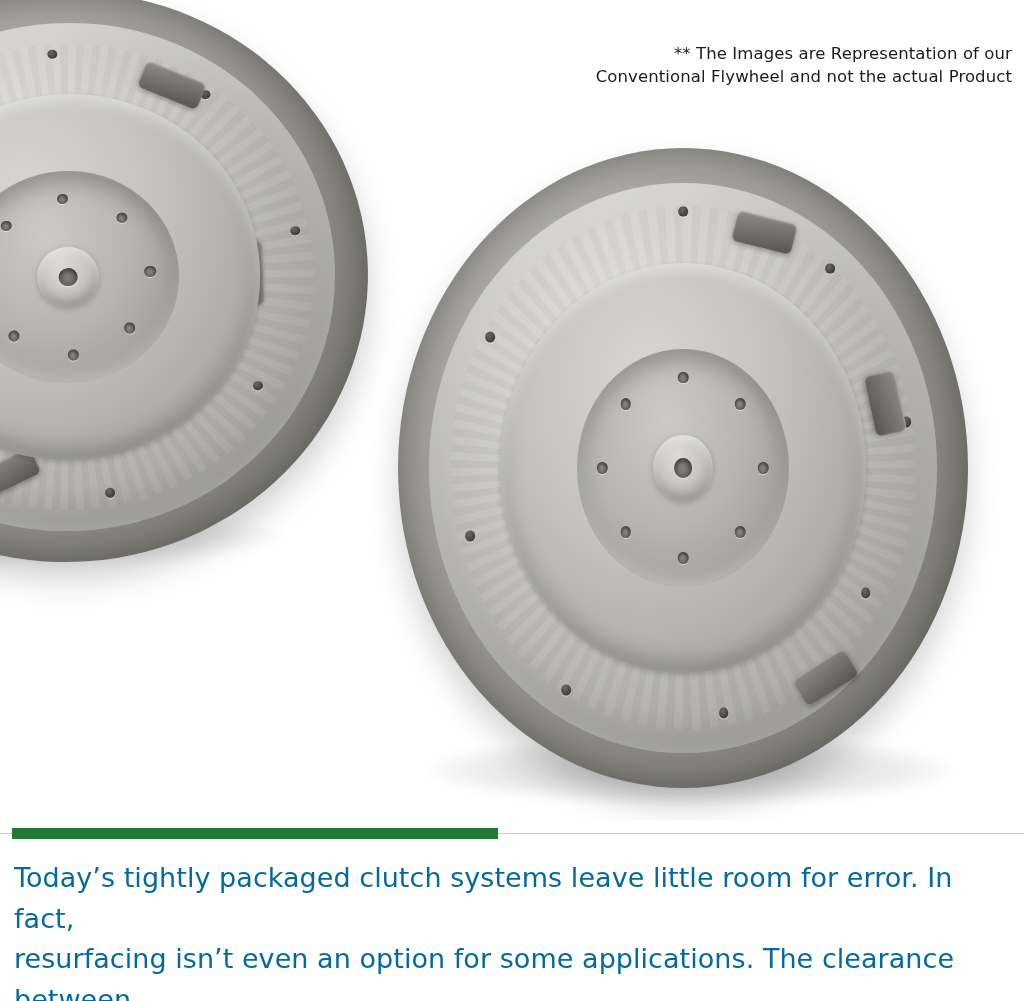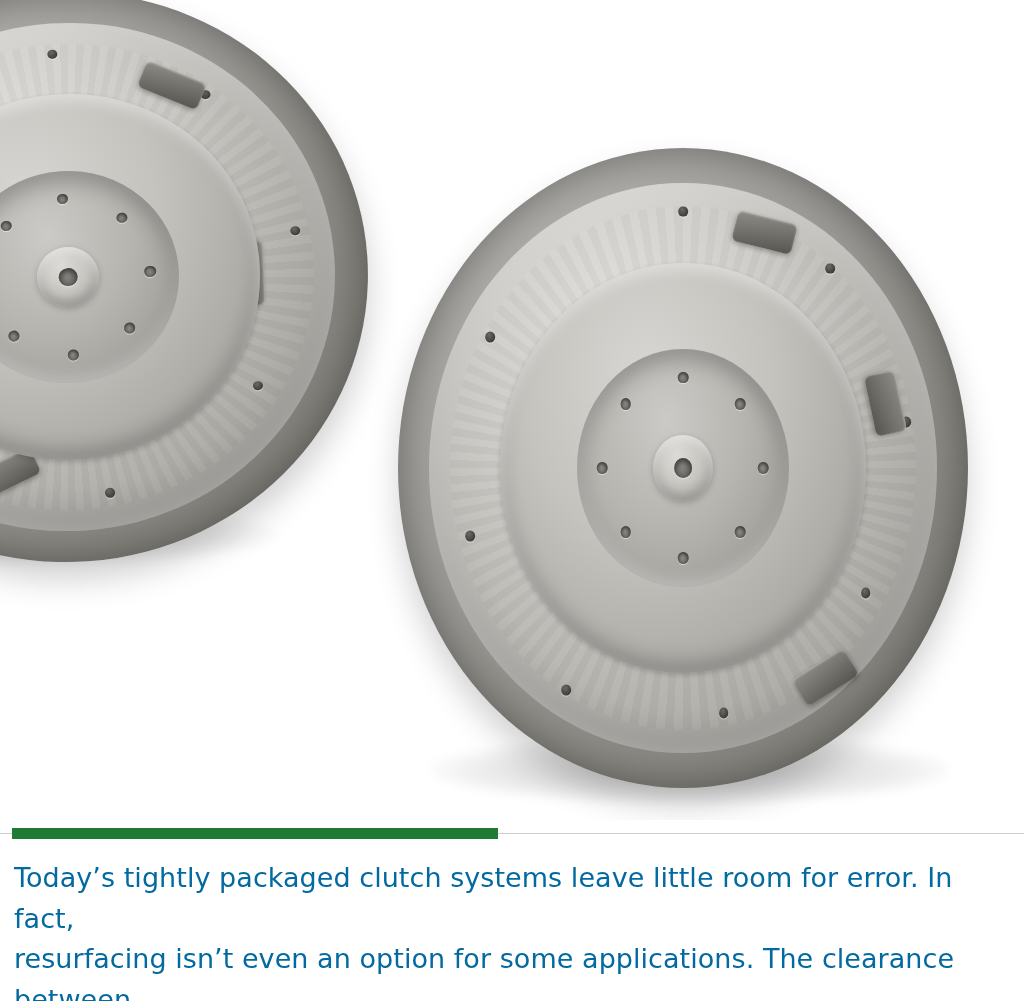--- a/index.html
+++ b/index.html
@@ -333,20 +333,22 @@
             <div class="bolt" style="left:12%; top:50%;"></div>
             <div class="bolt" style="left:23%; top:23%;"></div>
             <div class="hub">
               <div class="hub-bore"></div>
             </div>
           </div>
         </div>
       </div>
     </div>
 
+    <div class="disclaimer">** The Images are Representation of our
+Conventional Flywheel and not the actual Product</div>
   </div>
 
   <div class="divider-line"></div>
   <div class="green-bar"></div>
   <div class="blurb">Today’s tightly packaged clutch systems leave little room for error. In fact,
 resurfacing isn’t even an option for some applications. The clearance between
 the disc damper and the flywheel-to-crankshaft bolt heads is so small that the
 flywheel must be replaced with every clutch installation.</div>
 
 </div>

